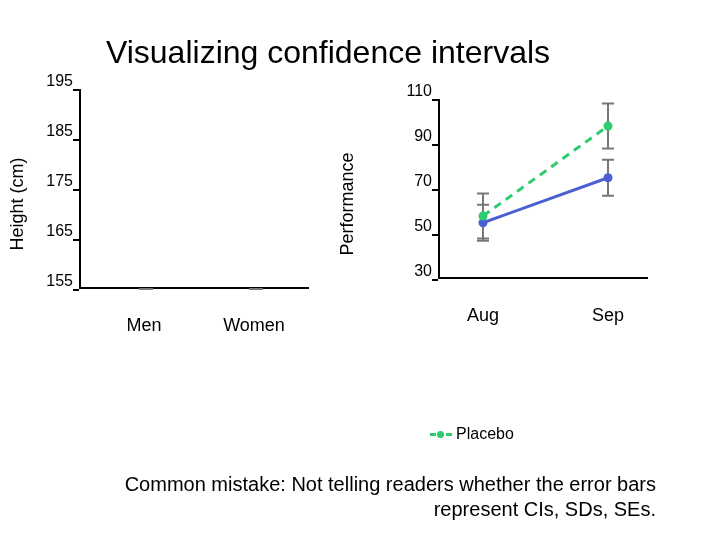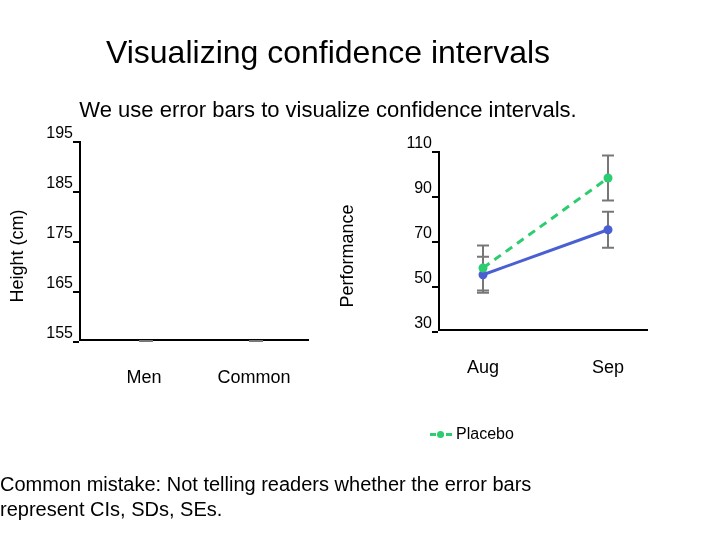--- a/index.html
+++ b/index.html
@@ -2,21 +2,21 @@
 <html><head>
 <meta charset="utf-8">
 <style>
   html,body{margin:0;padding:0;width:720px;height:540px;font-family:Arial,Helvetica,sans-serif;background:#fff;color:#000}
   .slide{width:656px;height:540px;position:relative}
   .title{font-size:32px;text-align:center;padding-top:34px}
   .subtitle{font-size:22px;text-align:center;margin-top:26px}
   .charts{display:flex;justify-content:center;gap:30px;margin-top:18px}
   .chart{position:relative}
   .yaxis-label{position:absolute;left:-6px;top:50%;transform:translate(-50%,-50%) rotate(-90deg);font-size:18px;white-space:nowrap}
-  .footnote{position:absolute;left:0;right:0;top:472px;font-size:20px;text-align:left;line-height:1.25}
+  .footnote{position:absolute;left:0;right:0;top:472px;font-size:20px;text-align:right;line-height:1.25}
   .legend{position:absolute;left:430px;top:425px;font-size:16px;display:flex;gap:20px;align-items:flex-end}
   .lg{display:flex;align-items:center;gap:4px}
   .lg-line{width:22px;height:0;border-top:3px solid;position:relative}
   .lg-line.dashed{border-top:3px dashed}
   .lg-dot{width:7px;height:7px;border-radius:50%;position:absolute;left:7px;top:-5px}
   
   .bar-plot{position:relative;width:230px;height:200px;margin-left:56px}
   .bar-axis-y{position:absolute;left:0;top:0;bottom:0;width:2px;background:#000}
   .bar-axis-x{position:absolute;left:0;right:0;bottom:0;height:2px;background:#000}
   .bar-ticklabels-y{position:absolute;left:-40px;top:-8px;height:100%;width:34px;font-size:16px}
@@ -36,21 +36,20 @@
   .line-ticklabels-y span{position:absolute;right:0;transform:translateY(-50%)}
   .line-catlabels{position:absolute;bottom:-26px;left:0;right:0;font-size:18px}
   .line-catlabels span{position:absolute;transform:translateX(-50%)}
   svg{position:absolute;left:0;top:0;overflow:visible}
 </style>
 </head>
 <body>
 <div class="slide">
 
 <div class="title">Visualizing confidence intervals</div>
-<div class="subtitle">We use error bars to visualize confidence intervals.</div>
 
 <div class="charts">
 
   <div class="chart" style="width:300px;height:230px">
     <div class="yaxis-label">Height (cm)</div>
     <div class="bar-plot">
       <div class="bar-axis-y"></div>
       <div class="bar-axis-x"></div>
 
       <div class="bar-tick" style="top:0%"></div>
@@ -76,21 +75,21 @@
 
       <div class="bar-group" style="left:145px">
         <div class="bar" style="height:20%"></div>
         <div class="ebar" style="bottom:17.5%;height:5%">
           <div class="cap" style="top:-1px"></div>
           <div class="cap" style="bottom:-1px"></div>
         </div>
       </div>
       <div class="bar-catlabels">
         <span style="left:65px">Men</span>
-        <span style="left:175px">Common</span>
+        <span style="left:175px">Women</span>
       </div>
     </div>
   </div>
 
   <div class="chart" style="width:280px;height:230px">
     <div class="yaxis-label">Performance</div>
     <div class="line-plot">
       <div class="line-axis-y"></div>
       <div class="line-axis-x"></div>
       <div class="bar-tick" style="top:0%"></div>

